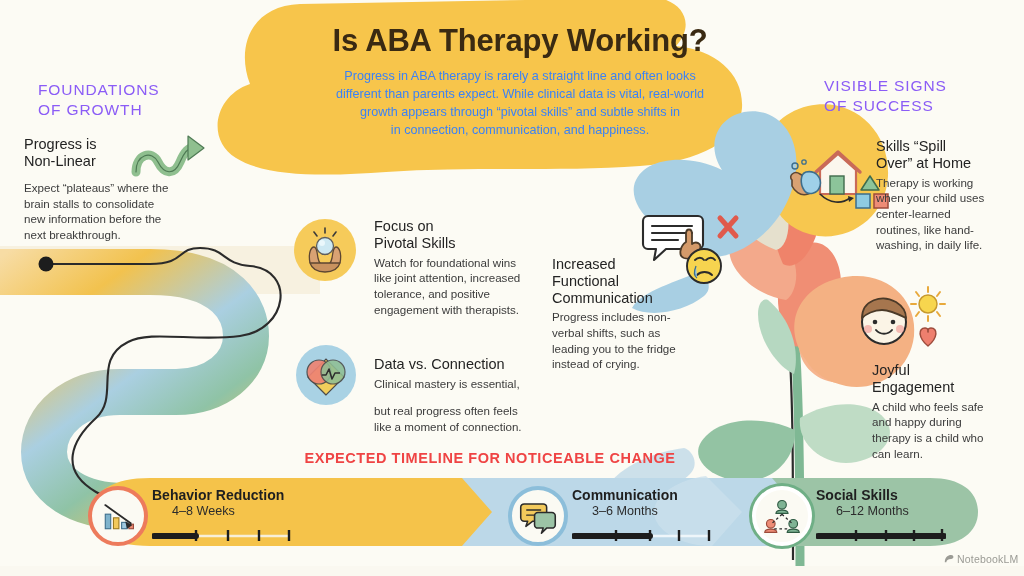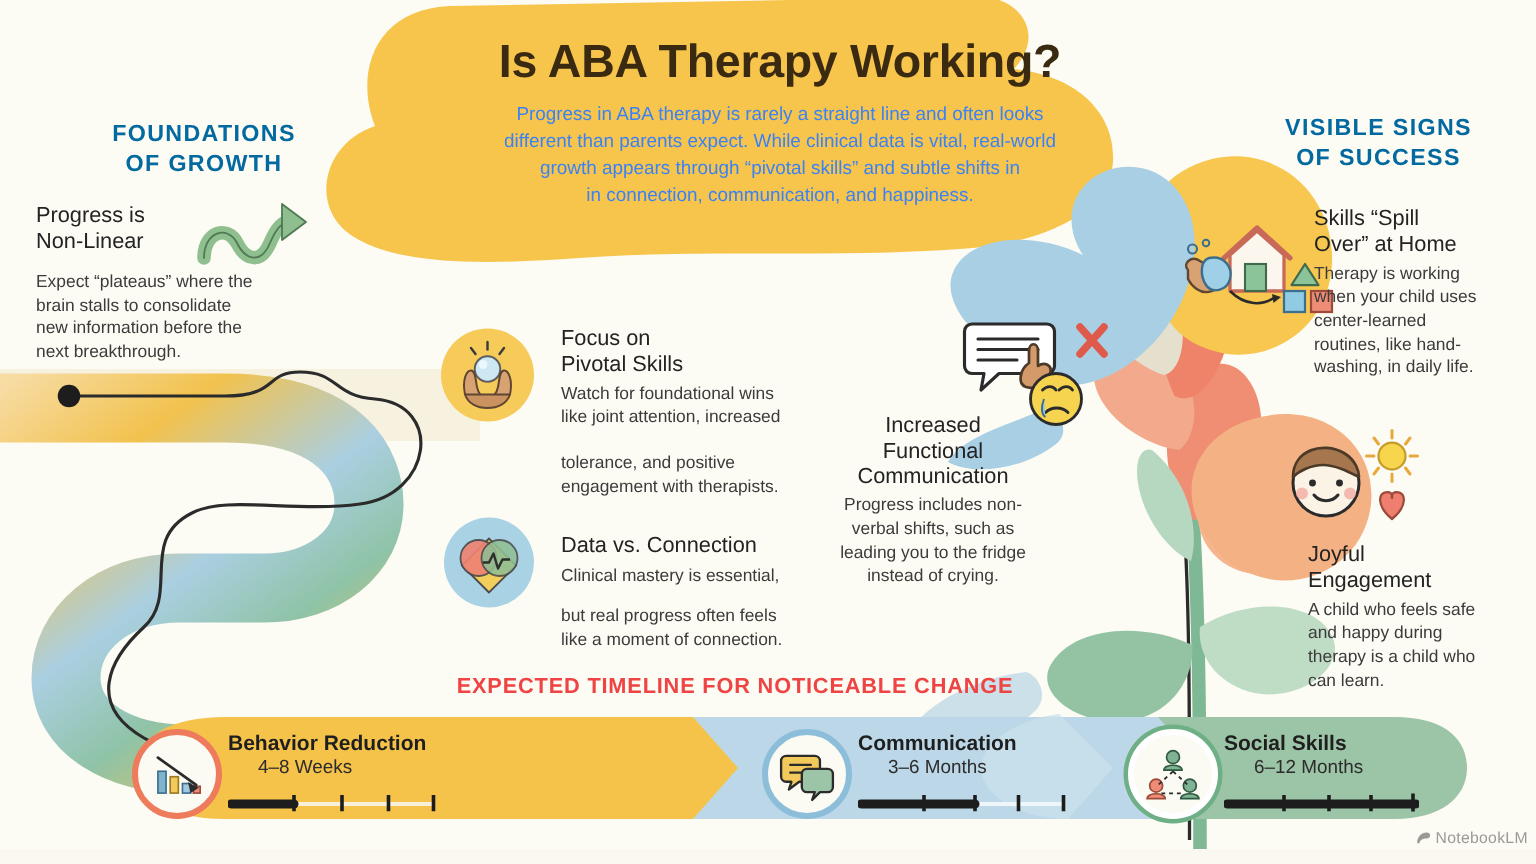--- a/index.html
+++ b/index.html
@@ -9,22 +9,22 @@
     font-family:"Liberation Sans", sans-serif;
     color:#2b2b2b;
     position:relative;
   }
   #canvas{position:absolute;inset:0;width:1024px;height:576px;}
   .art{position:absolute;inset:0;width:1024px;height:576px;pointer-events:none;}
   .layer{position:absolute;}
 
   
   .col-head{
-    font-weight:bold;font-size:15.5px;letter-spacing:.9px;
-    color:#0369a1;text-align:center;line-height:1.28;
+    font-weight:normal;font-size:15.5px;letter-spacing:.9px;
+    color:#8b5cf6;line-height:1.28;
   }
   .h-title{
     font-weight:bold;font-size:31px;color:#3a2a12;text-align:center;
     letter-spacing:-.2px;line-height:1.08;
   }
   .h-sub{
     font-weight:bold;font-size:22.5px;color:#3a2a12;text-align:center;
     letter-spacing:-.1px;line-height:1.12;
   }
   .h-body{
@@ -188,21 +188,21 @@
       <path d="M16 44 C14 34 17 28 20 28 C23 28 23 34 24 39 C25 44 28 47 31 47" fill="#D9A273" stroke="#5E4632" stroke-width="1.3" stroke-linejoin="round"></path>
       <path d="M46 44 C48 34 45 28 42 28 C39 28 39 34 38 39 C37 44 34 47 31 47" fill="#D9A273" stroke="#5E4632" stroke-width="1.3" stroke-linejoin="round"></path>
       <path d="M16 44 C18 50 24 53 31 53 C38 53 44 50 46 44 Z" fill="#C9925F" stroke="#5E4632" stroke-width="1.3" stroke-linejoin="round"></path>
     </svg>
   </div>
   <div class="blk" style="left:374px;top:218px;width:172px;">
     <div class="card-title">Focus on</div>
     <div class="card-title">Pivotal Skills</div>
     <div class="card-body">Watch for foundational wins</div>
     <div class="card-body" style="margin-top:0">like joint attention, increased</div>
-    <div class="card-body" style="margin-top:15px">tolerance, and positive</div>
+    <div class="card-body" style="margin-top:0">tolerance, and positive</div>
     <div class="card-body" style="margin-top:0">engagement with therapists.</div>
   </div>
 
   <div class="icon-circ" style="left:296px;top:345px;width:60px;height:60px;background:#A9D2E4;">
     <svg viewBox="0 0 60 60" width="60" height="60">
       <path d="M30 50 L12 32 L30 14 L48 32 Z" fill="#F2CE5B" stroke="#4b4b4b" stroke-width="1.2"></path>
       <circle cx="23" cy="27" r="12" fill="#EE8373" opacity=".92" stroke="#4b4b4b" stroke-width="1.2"></circle>
       <circle cx="37" cy="27" r="12" fill="#8FBF95" opacity=".88" stroke="#4b4b4b" stroke-width="1.2"></circle>
       <polyline points="26,30 30,30 33,24 36,34 39,28 44,28" fill="none" stroke="#2e2e2e" stroke-width="1.6" stroke-linejoin="round"></polyline>
     </svg>
@@ -229,21 +229,21 @@
         <line x1="80" y1="10" x2="96" y2="28"></line>
         <line x1="96" y1="10" x2="80" y2="28"></line>
       </g>
       <circle cx="64" cy="58" r="17" fill="#F6D44F" stroke="#2b2b2b" stroke-width="1.9"></circle>
       <path d="M55 52 C58 49 62 49 64 52" fill="none" stroke="#2b2b2b" stroke-width="1.9" stroke-linecap="round"></path>
       <path d="M66 52 C69 49 73 49 75 52" fill="none" stroke="#2b2b2b" stroke-width="1.9" stroke-linecap="round"></path>
       <path d="M57 67 C61 63 68 63 72 67" fill="none" stroke="#2b2b2b" stroke-width="1.9" stroke-linecap="round"></path>
       <path d="M56 58 C54 63 54 68 57 70" fill="#8FC6E8" stroke="#3d6e8c" stroke-width="1.3"></path>
     </svg>
   </div>
-  <div class="blk" style="left:552px;top:276px;width:140px;text-align:center;">
+  <div class="blk" style="left:552px;top:256px;width:140px;text-align:left;">
     <div class="card-title">Increased</div>
     <div class="card-title">Functional</div>
     <div class="card-title">Communication</div>
     <div class="card-body">Progress includes non-</div>
     <div class="card-body" style="margin-top:0">verbal shifts, such as</div>
     <div class="card-body" style="margin-top:0">leading you to the fridge</div>
     <div class="card-body" style="margin-top:0">instead of crying.</div>
   </div>
 
   <div class="blk" style="left:824px;top:76px;width:190px;">

